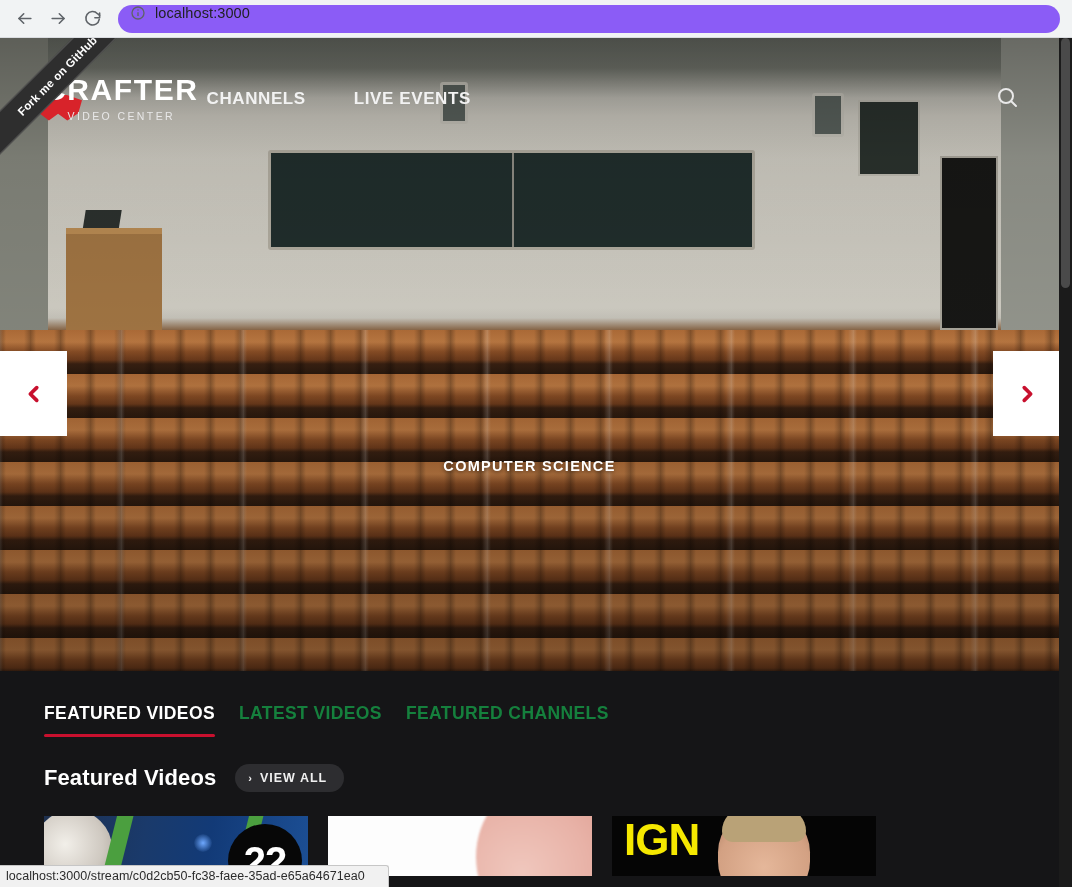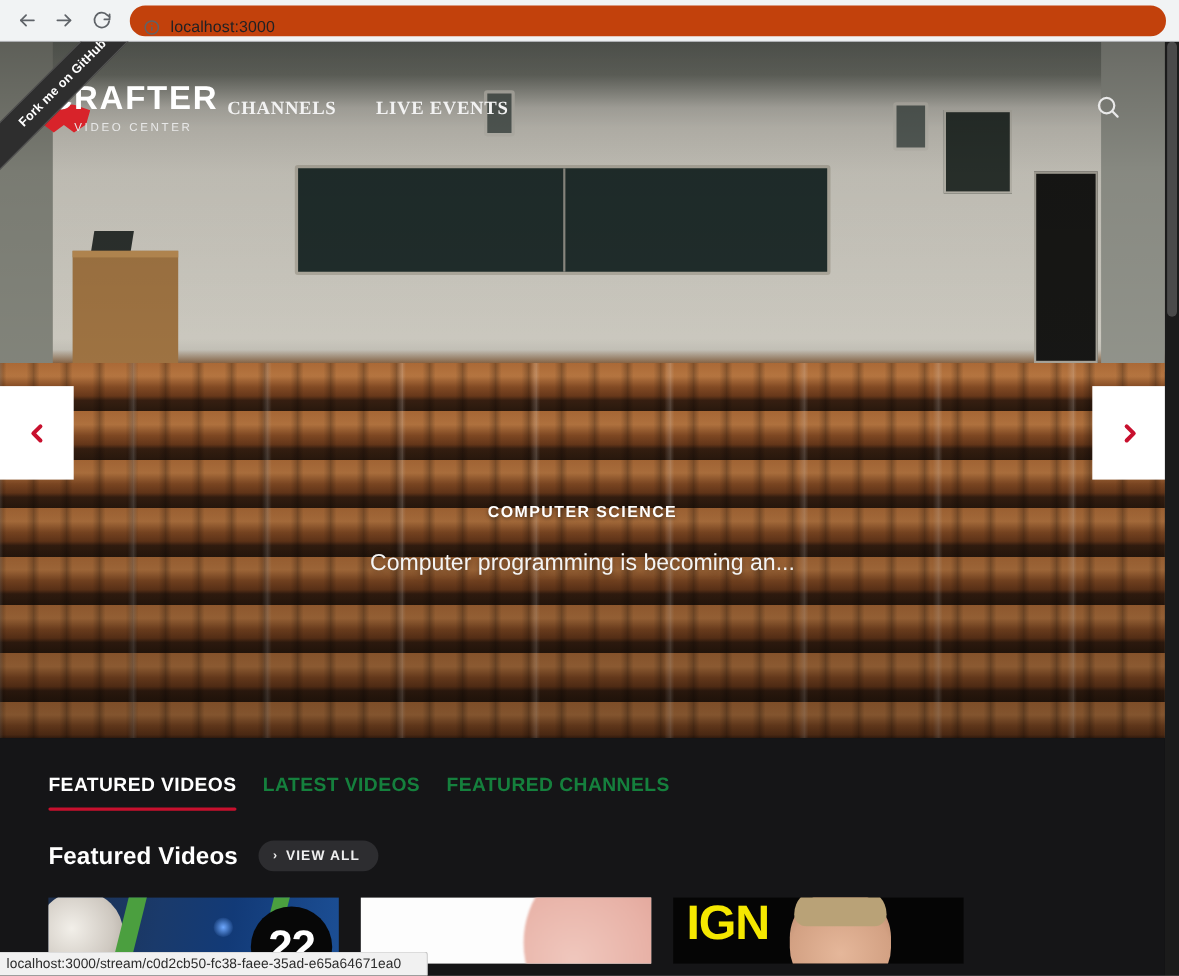--- a/index.html
+++ b/index.html
@@ -32,24 +32,24 @@
     color: #5f6368;
     flex: none;
   }
   .nav-btn svg { display: block; }
 
   .omnibox {
     flex: 1;
     height: 28px;
     margin-left: 8px;
     margin-right: 4px;
-    background: #c2410c;
+    background: #8b5cf6;
     border-radius: 14px;
     display: flex;
-    align-items: flex-end;
+    align-items: flex-start;
     padding: 0 12px;
     gap: 9px;
   }
   .omnibox .info-ico { flex: none; color: #5f6368; display: flex; }
   .omnibox .url-text {
     font-size: 14.5px;
     color: #202124;
     letter-spacing: 0.1px;
     white-space: nowrap;
     overflow: hidden;
@@ -260,21 +260,21 @@
     line-height: 1;
   }
   .brand-sub {
     position: relative;
     z-index: 2;
     color: #e8e8e8;
     font-size: 10.5px;
     letter-spacing: 2.4px;
     margin-top: 5px;
   }
-  .main-nav { display: flex; align-items: center; gap: 36px; margin-top: 2px; font-family: Liberation Serif, serif; }
+  .main-nav { display: flex; align-items: center; gap: 48px; margin-top: 2px; }
   .nav-link {
     color: #f2f2f2;
     font-size: 17px;
     font-weight: bold;
     letter-spacing: 0.6px;
     text-decoration: none;
     white-space: nowrap;
   }
   .header-spacer { flex: 1; }
   .search-icon-btn { color: #e9e9e9; display: flex; margin-top: 2px; }
@@ -556,21 +556,20 @@
       <div class="door-panel"></div>
       <div class="door"></div>
       <div class="podium-screen"></div>
       <div class="podium"></div>
       <div class="seats"></div>
     </div>
     <div class="hero-shade"></div>
 
     <div class="hero-caption">
       <div class="hero-eyebrow">COMPUTER SCIENCE</div>
-      <div class="hero-sub">Computer programming is becoming an...</div>
     </div>
 
   </div>
 
   <div class="carousel-arrow arrow-left">
     <span>
       <svg width="22" height="26" viewBox="0 0 24 24" fill="none" stroke="#c8102e" stroke-width="4" stroke-linecap="round" stroke-linejoin="round">
           <polyline points="15 5 8 12 15 19"></polyline>
         </svg>
     </span>

